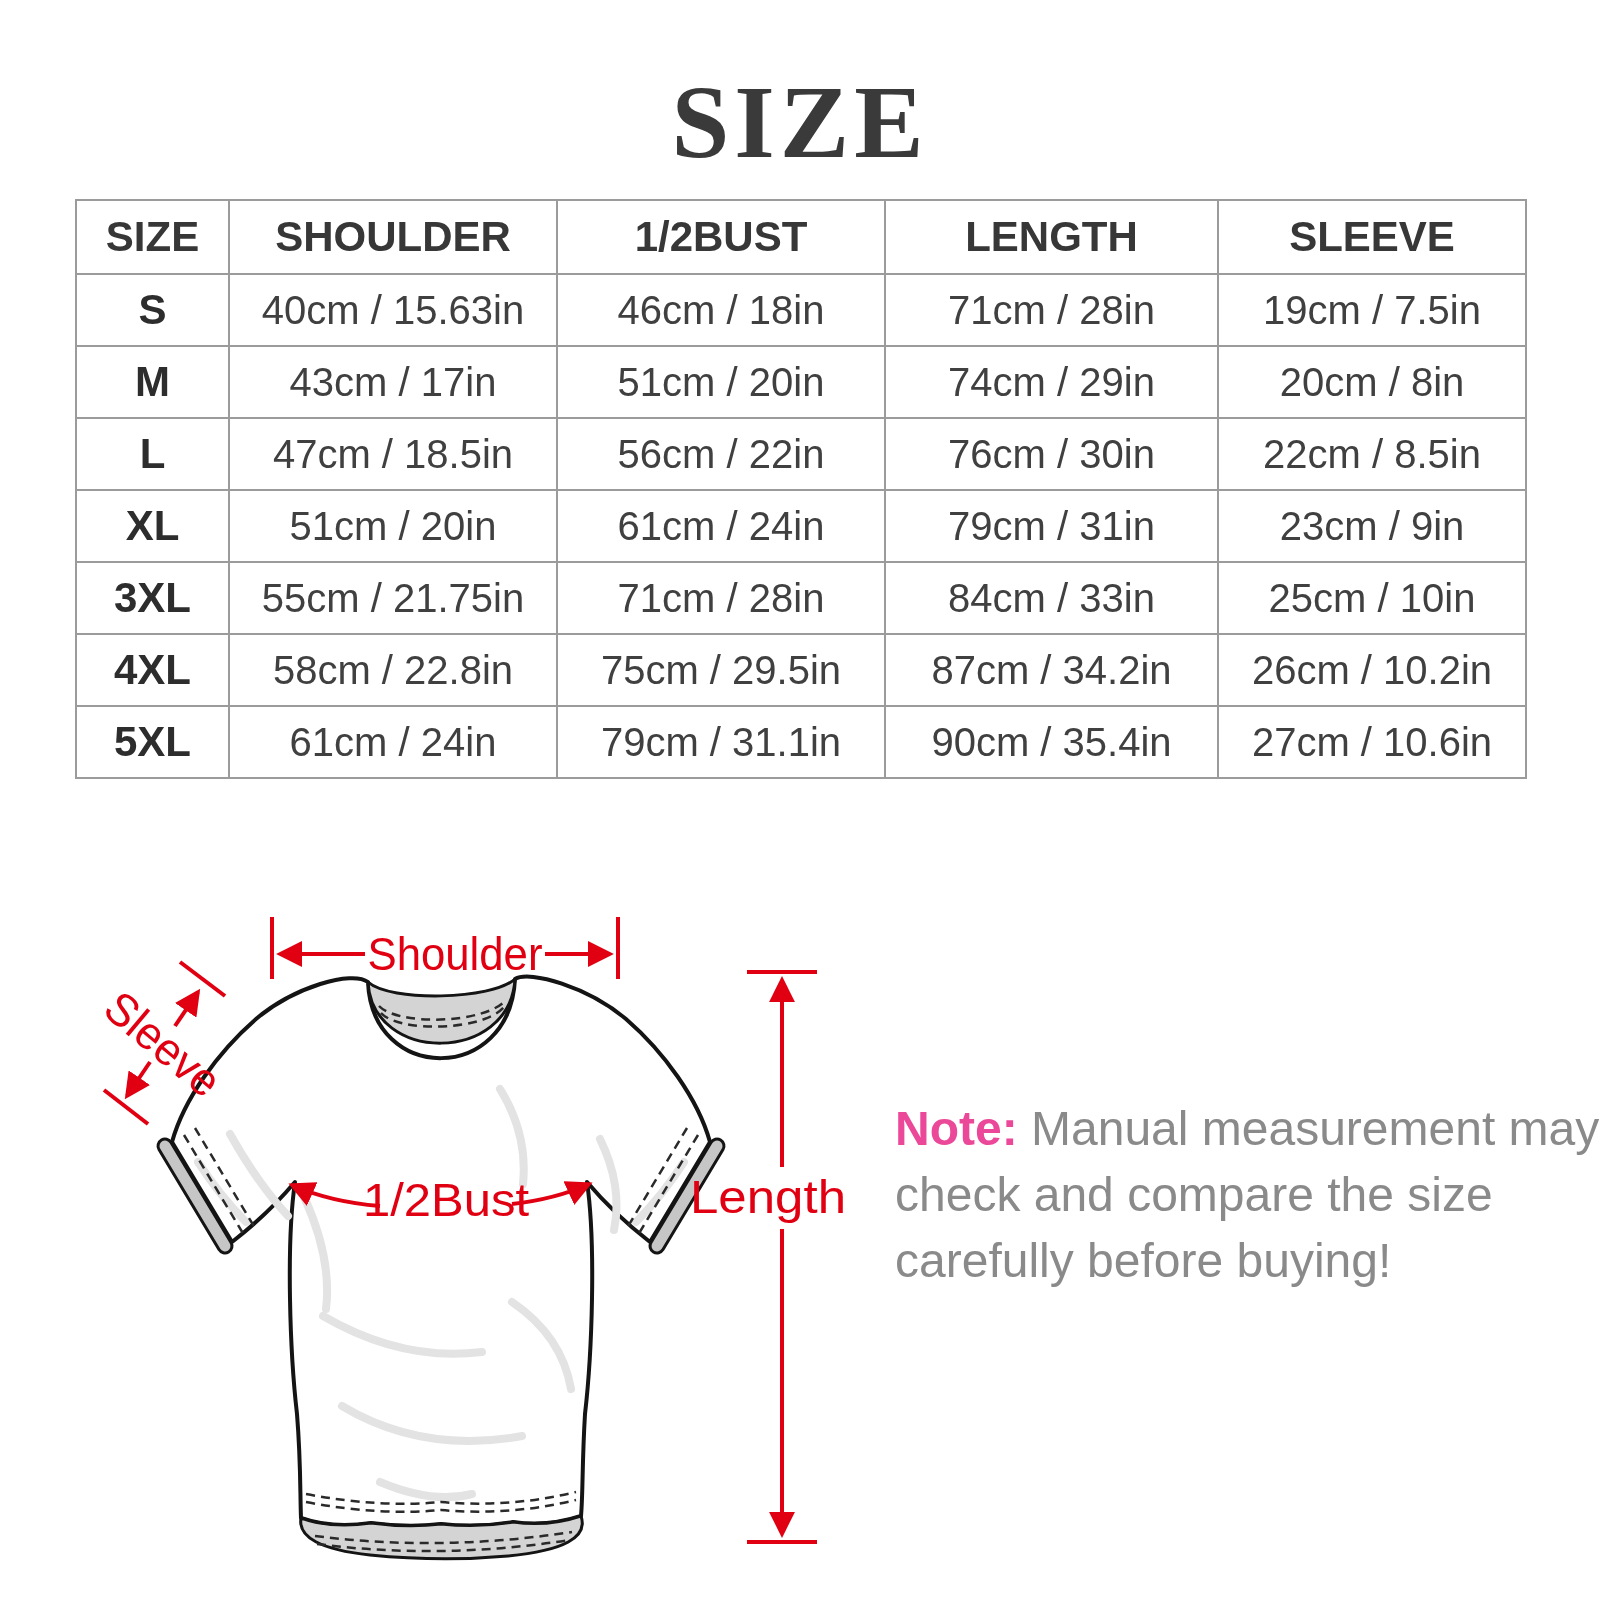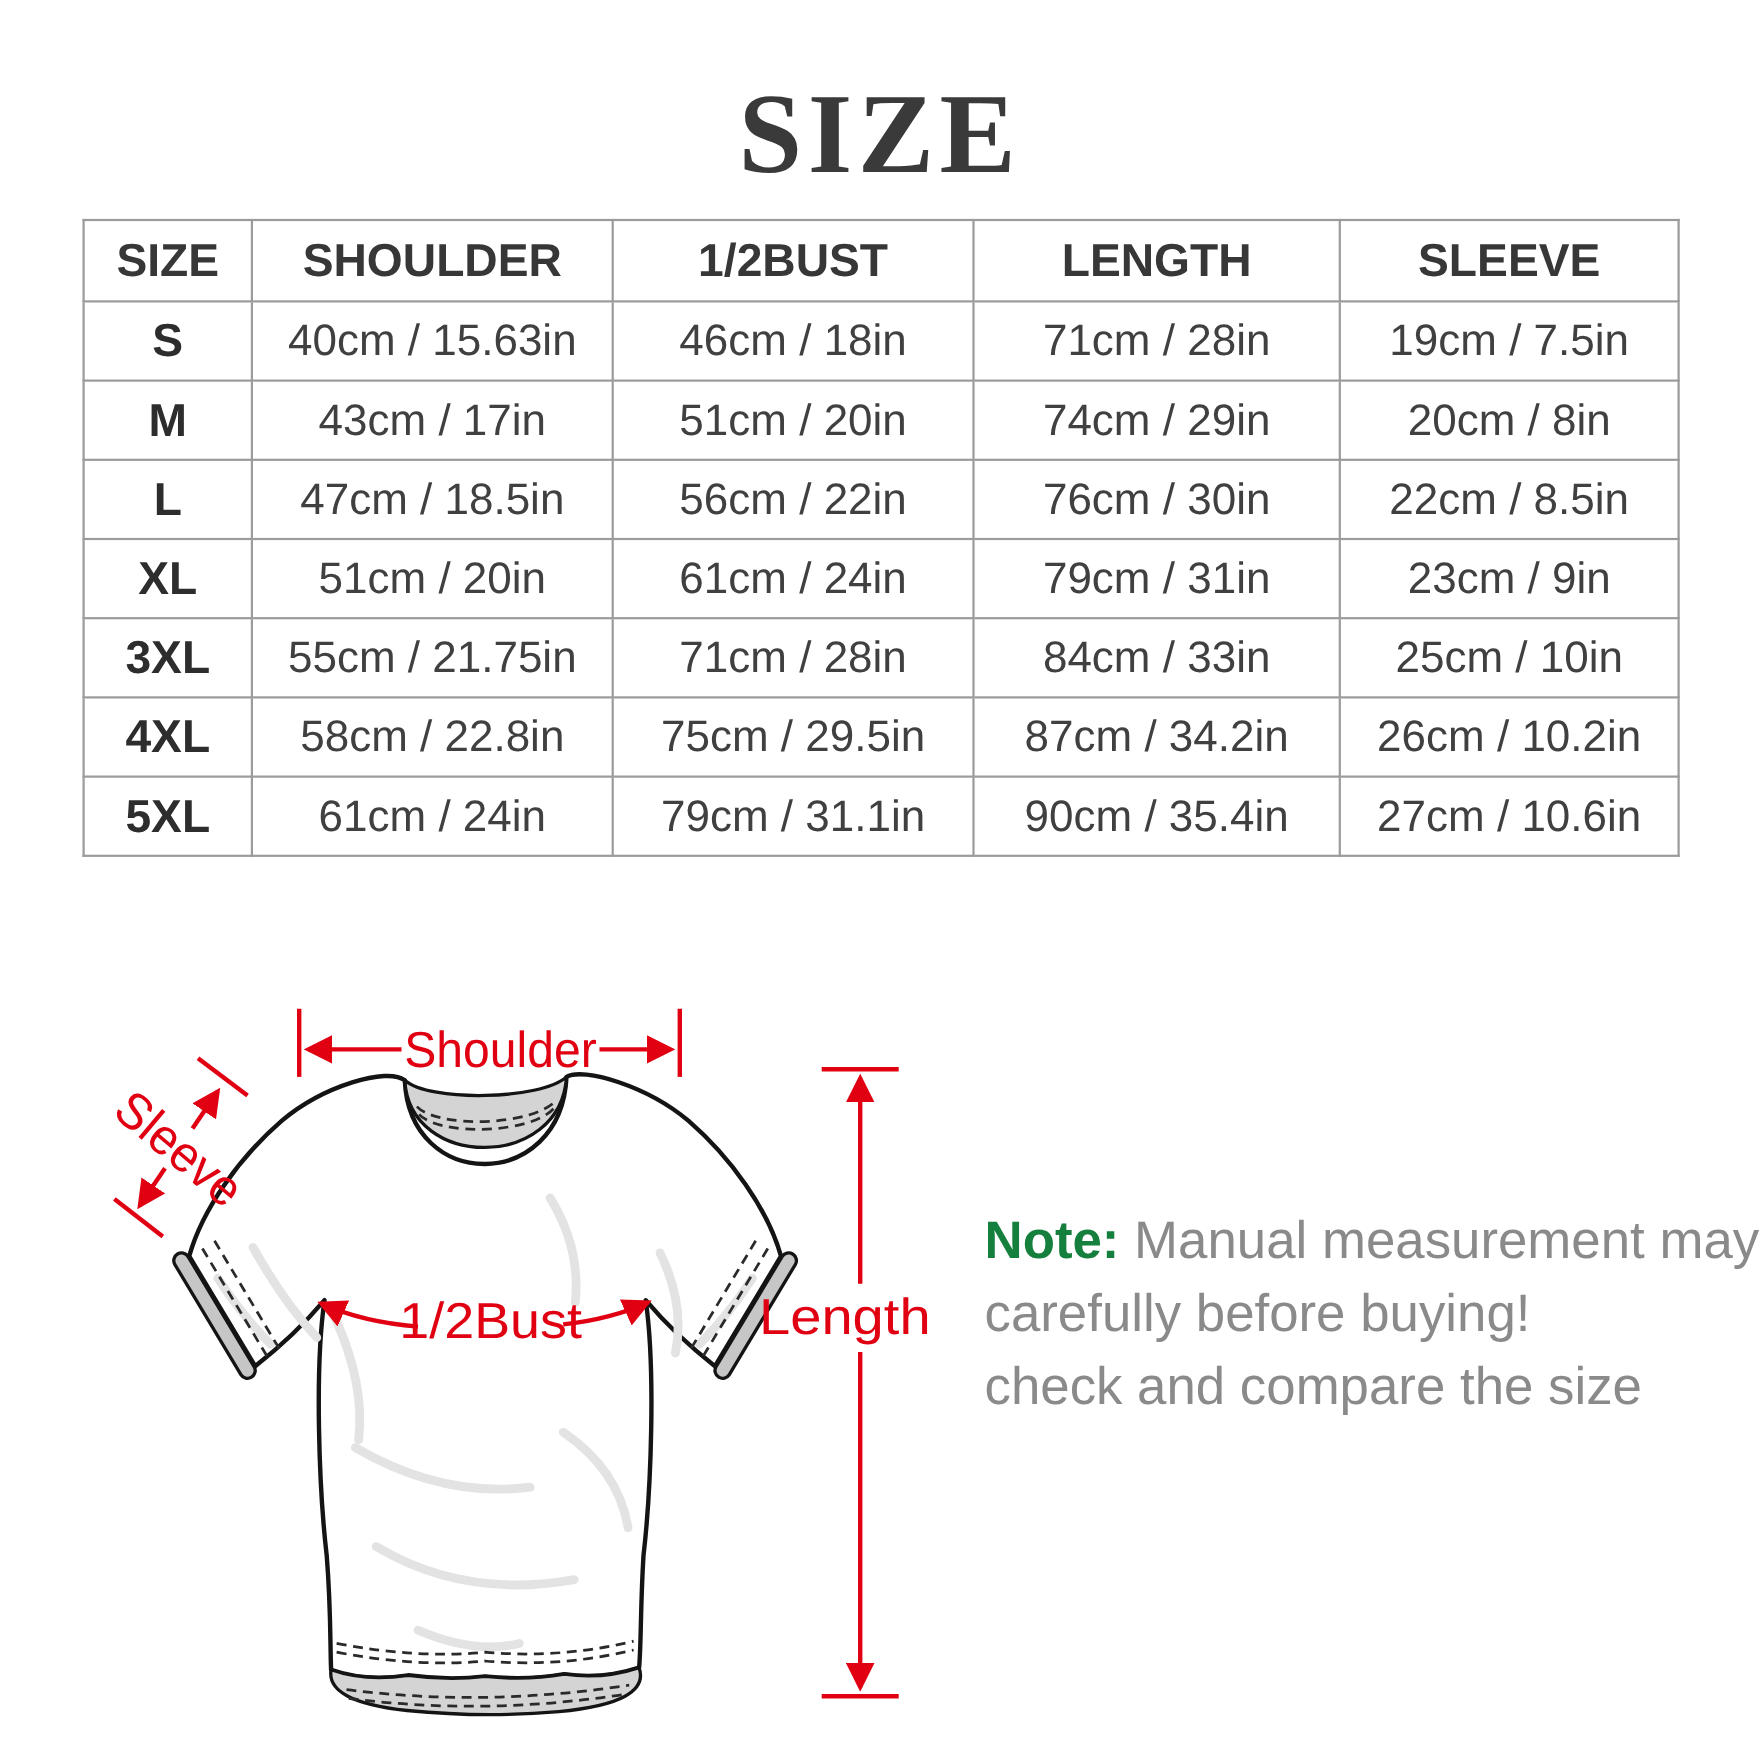--- a/index.html
+++ b/index.html
@@ -31,21 +31,21 @@
   .grayfill { fill:#d4d4d4; stroke:#141414; stroke-width:3; stroke-linejoin:round; }
   .stitch { fill:none; stroke:#2a2a2a; stroke-width:2.5; stroke-dasharray:9 6; }
   .wrinkle { fill:none; stroke:#e3e3e3; stroke-width:8; stroke-linecap:round; }
   .redline { stroke:#e10012; stroke-width:4; fill:none; }
   .red-label { fill:#e10012; font-family:"Liberation Sans", sans-serif; font-size:46px; }
   .note {
     position:absolute; left:895px; top:1072px; width:660px;
     font-size:48px; line-height:66px; color:#8a8a8a;
   }
   .note-line { white-space:nowrap; }
-  .note-label { font-weight:700; color:#15803d; }
+  .note-label { font-weight:700; color:#ec4899; }
 </style>
 </head>
 <body>
 
 <div class="page">
 
   <div class="page-title">SIZE</div>
 
   <table class="size-table">
     <colgroup>
@@ -208,17 +208,17 @@
       <line class="redline" x1="667" y1="88" x2="737" y2="88"></line>
       <line class="redline" x1="667" y1="658" x2="737" y2="658"></line>
       <line class="redline" x1="702" y1="283" x2="702" y2="96" marker-end="url(#arrow)"></line>
       <line class="redline" x1="702" y1="345" x2="702" y2="650" marker-end="url(#arrow)"></line>
       <text class="red-label" x="688" y="329" text-anchor="middle" textLength="156" lengthAdjust="spacingAndGlyphs">Length</text>
     </g>
   </svg>
 
   <div class="note">
     <div class="note-line"><span class="note-label">Note:</span> <span>Manual measurement may</span></div>
+    <div class="note-line">check and compare the size</div>
     <div class="note-line">carefully before buying!</div>
-    <div class="note-line">check and compare the size</div>
   </div>
 
 </div>
 
 </body></html>

